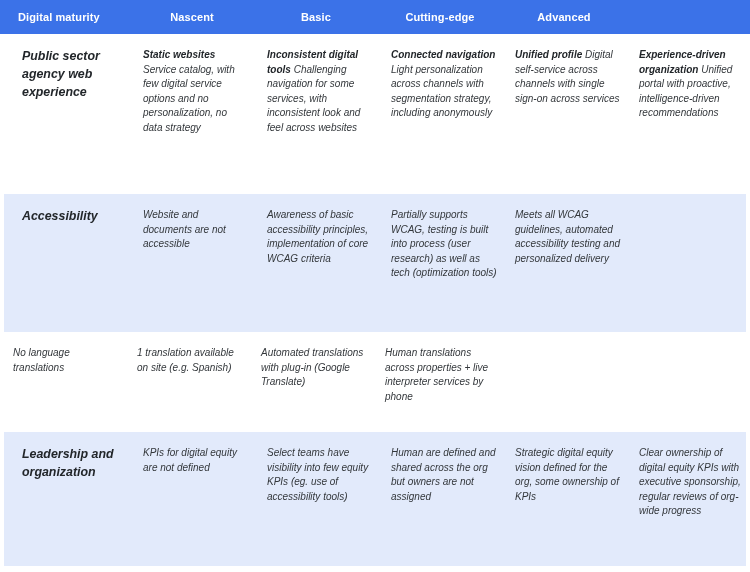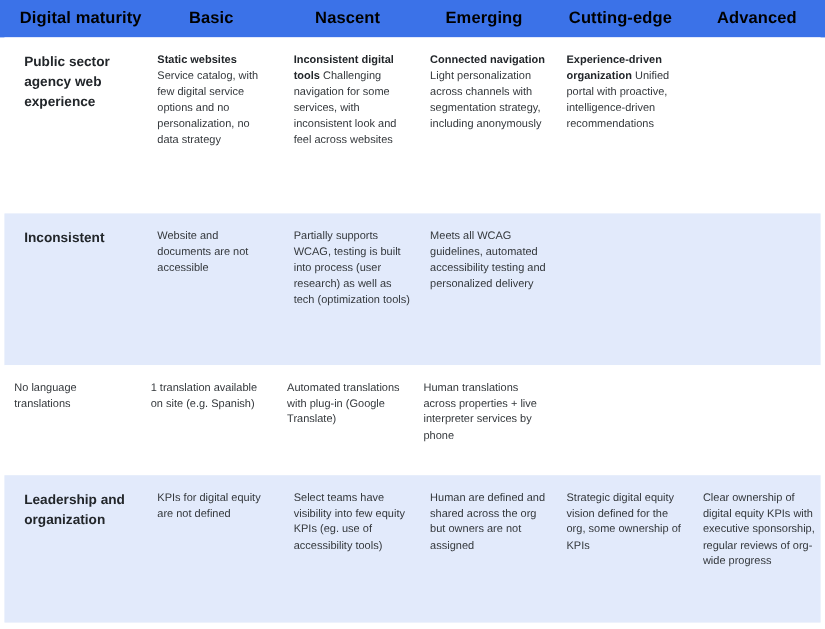--- a/index.html
+++ b/index.html
@@ -26,23 +26,23 @@
 
   
   .header-row {
     display: flex;
     background: #3b72e8;
     height: 34px;
     flex: 0 0 34px;
     align-items: center;
   }
   .header-cell {
-    font-size: 15px;
+    font-size: 11px;
     font-weight: bold;
-    color: #000000;
+    color: #ffffff;
     text-align: center;
     letter-spacing: 0.1px;
     line-height: 34px;
     white-space: nowrap;
   }
   .header-cell.first {
     text-align: left;
     padding-left: 18px;
     box-sizing: border-box;
   }
@@ -60,20 +60,21 @@
     flex: 1 1 auto;
     display: flex;
     flex-direction: column;
     padding: 0 4px 5px 4px;
     box-sizing: border-box;
   }
   .data-row {
     display: flex;
     background: #ffffff;
     box-sizing: border-box;
+    font-style: italic;
   }
   .data-row.shaded {
     background: #e2eafb;
   }
   .row-1 { flex: 0 0 160px; }
   .row-2 { flex: 0 0 138px; }
   .row-3 { flex: 0 0 100px; }
   .row-4 { flex: 0 0 134px; }
 
   .cell {
@@ -97,53 +98,59 @@
     color: #22262a;
   }
 </style>
 </head>
 <body>
 
 <div class="matrix">
 
   <div class="header-row">
     <div class="header-cell first c0">Digital maturity</div>
+    <div class="header-cell c1">Nascent</div>
     <div class="header-cell c2">Basic</div>
-    <div class="header-cell c1">Nascent</div>
-    <div class="header-cell c3">Emerging</div>
     <div class="header-cell c5">Cutting-edge</div>
     <div class="header-cell c4">Advanced</div>
   </div>
 
   <div class="body-rows">
 
     <div class="data-row row-1">
       <div class="cell first c0">Public sector agency web experience</div>
       <div class="cell c1">
         <span class="lead">Static websites </span>
         <span>Service catalog, with few digital service options and no personalization, no data strategy</span>
       </div>
       <div class="cell c2">
         <span class="lead">Inconsistent digital tools </span>
         <span>Challenging navigation for some services, with inconsistent look and feel across websites</span>
       </div>
       <div class="cell c3">
         <span class="lead">Connected navigation </span>
         <span>Light personalization across channels with segmentation strategy, including anonymously</span>
       </div>
+      <div class="cell c4">
+        <span class="lead">Unified profile </span>
+        <span>Digital self-service across channels with single sign-on across services</span>
+      </div>
       <div class="cell c5">
         <span class="lead">Experience-driven organization </span>
         <span>Unified portal with proactive, intelligence-driven recommendations</span>
       </div>
     </div>
 
     <div class="data-row row-2 shaded">
-      <div class="cell first c0">Inconsistent</div>
+      <div class="cell first c0">Accessibility</div>
       <div class="cell c1">
         <span>Website and documents are not accessible</span>
+      </div>
+      <div class="cell c2">
+        <span>Awareness of basic accessibility principles, implementation of core WCAG criteria</span>
       </div>
       <div class="cell c3">
         <span>Partially supports WCAG, testing is built into process (user research) as well as tech (optimization tools)</span>
       </div>
       <div class="cell c5">
         <span>Meets all WCAG guidelines, automated accessibility testing and personalized delivery</span>
       </div>
     </div>
 
     <div class="data-row row-3">

